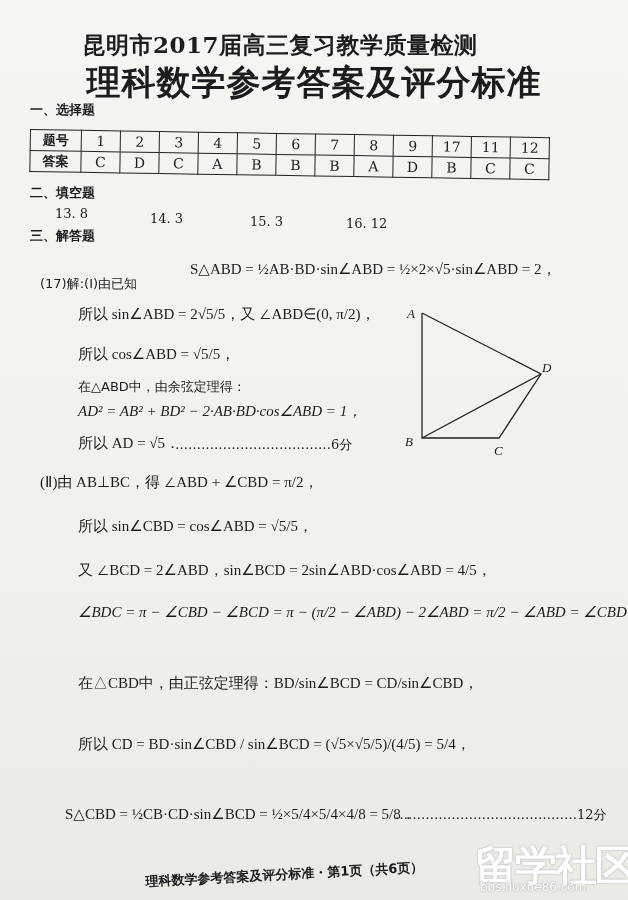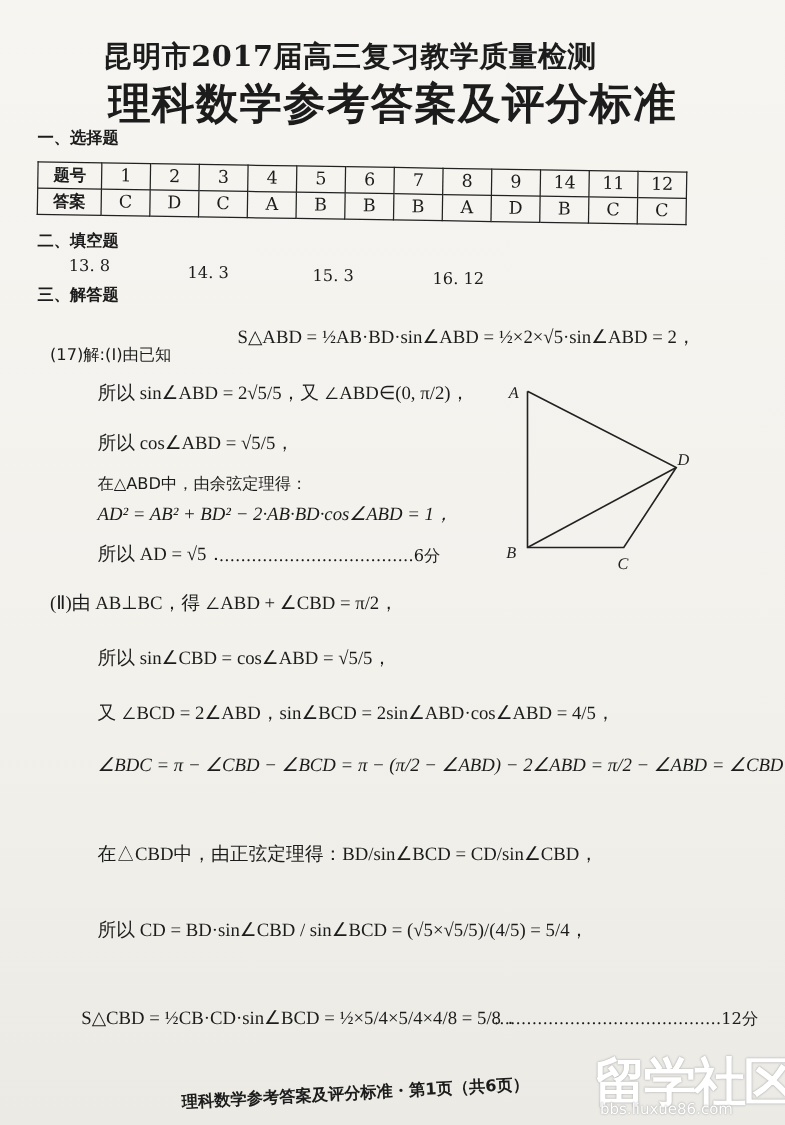--- a/index.html
+++ b/index.html
@@ -44,21 +44,21 @@
       <td class="hd">题号</td>
       <td>1</td>
       <td>2</td>
       <td>3</td>
       <td>4</td>
       <td>5</td>
       <td>6</td>
       <td>7</td>
       <td>8</td>
       <td>9</td>
-      <td>14</td>
+      <td>17</td>
       <td>11</td>
       <td>12</td>
     </tr>
     <tr>
       <td class="hd">答案</td>
       <td>C</td>
       <td>D</td>
       <td>C</td>
       <td>A</td>
       <td>B</td>

